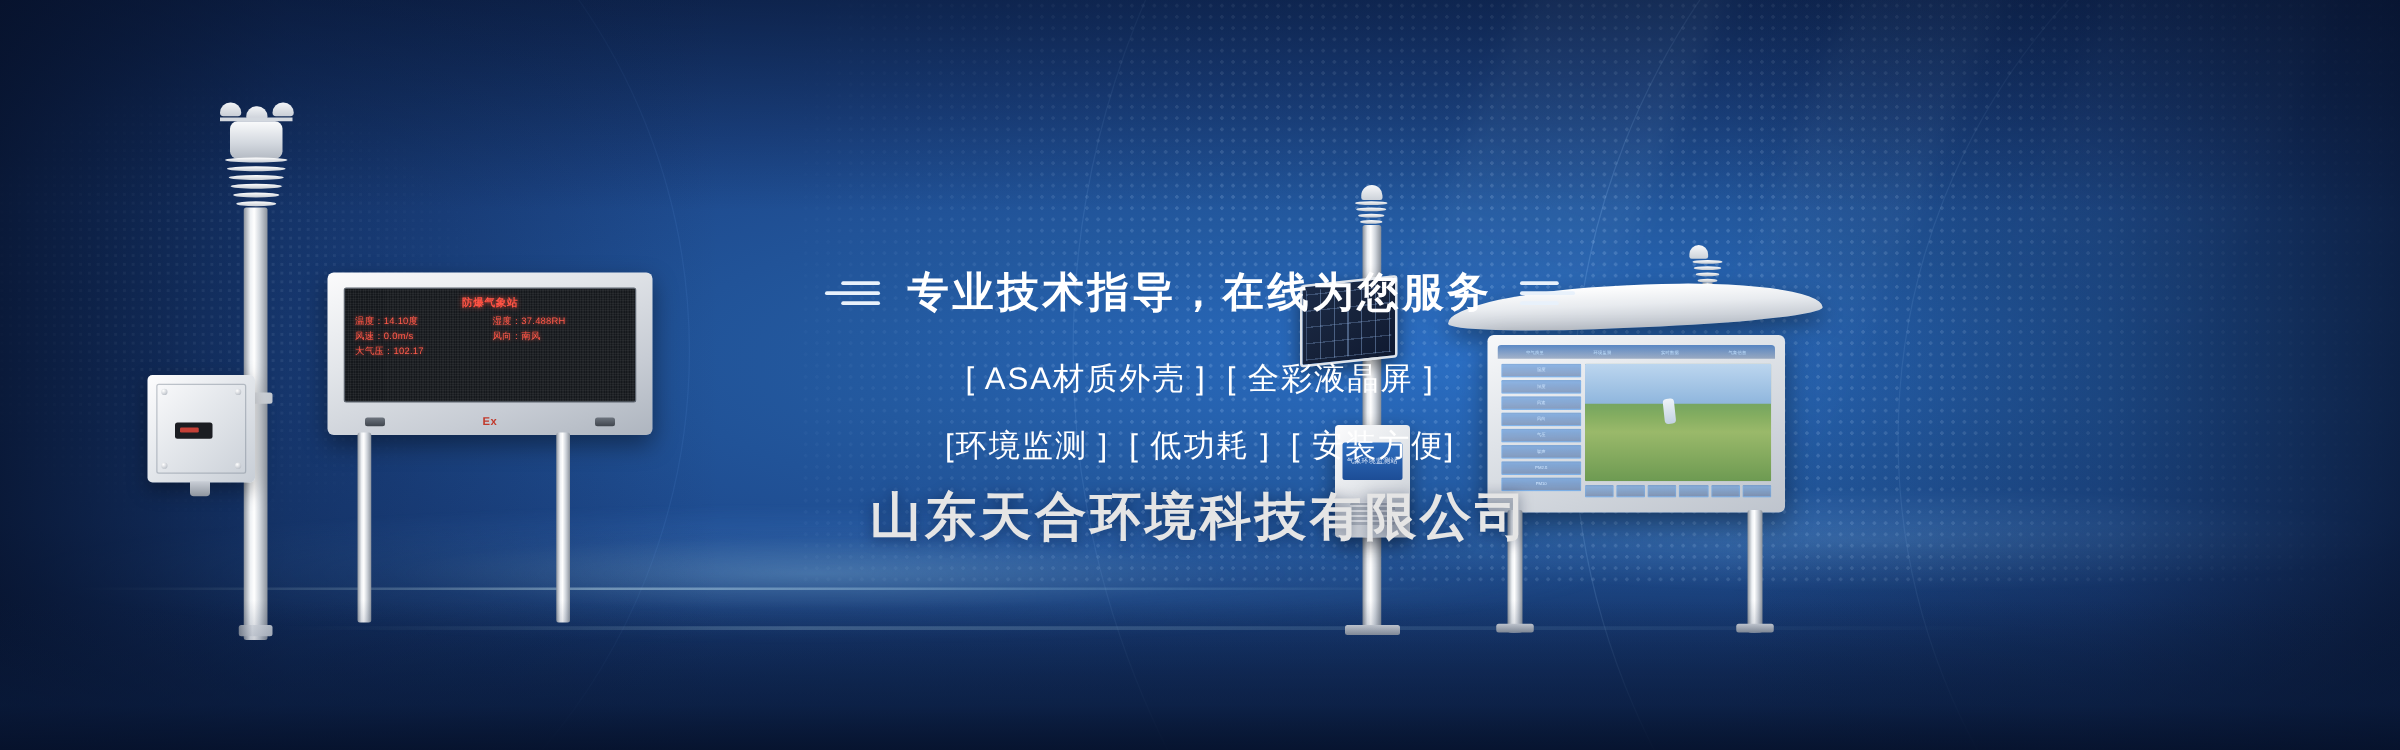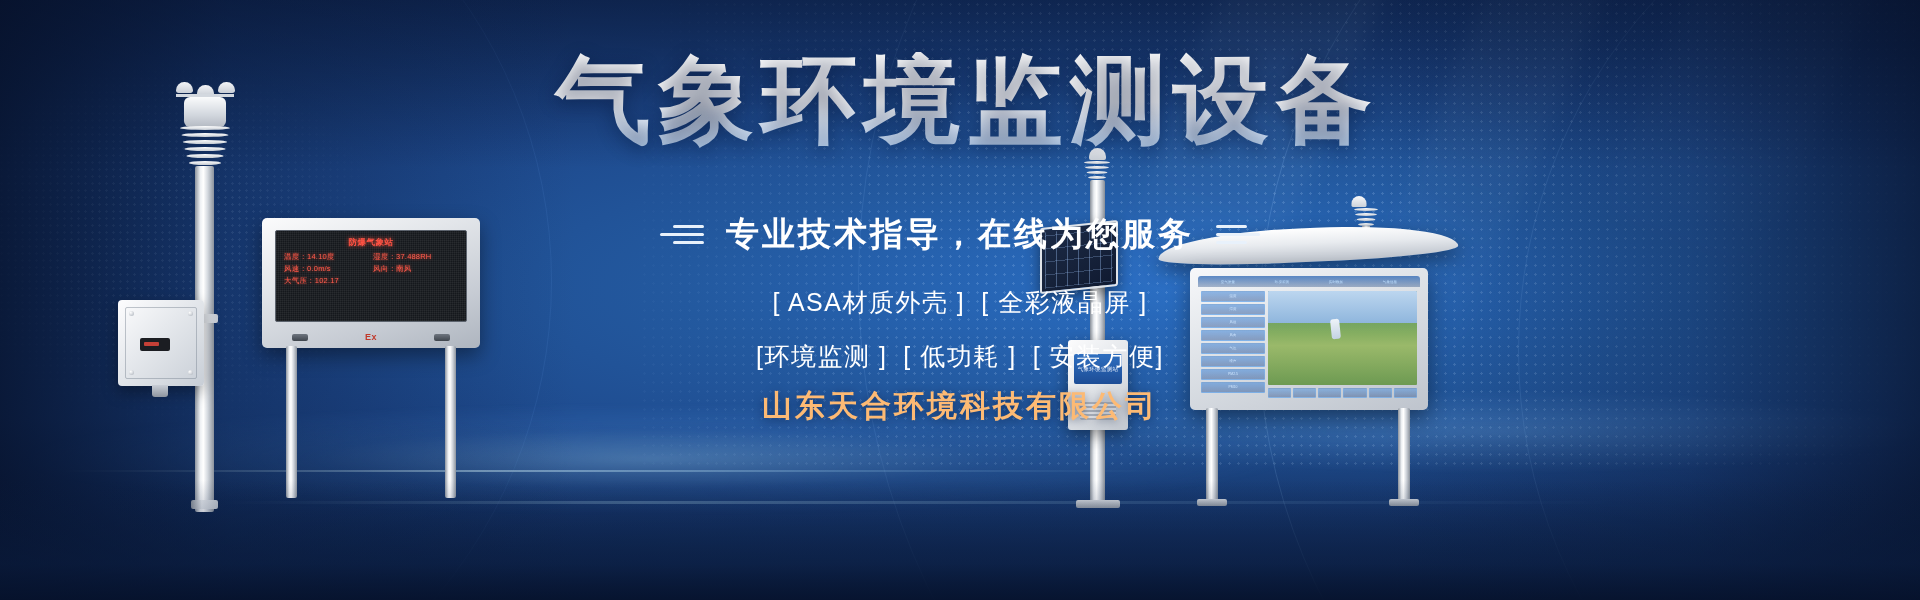--- a/index.html
+++ b/index.html
@@ -184,24 +184,24 @@
     letter-spacing: 1.5px;
     color: #ffffff;
     white-space: nowrap;
   }
 
   .company {
     position: absolute;
     left: 0; right: 0; top: 386px;
   }
   .company-cn {
-    font-size: 30px;
+    font-size: 41px;
     font-weight: bold;
     letter-spacing: 3px;
-    color: #fdba74;
+    color: #e5e5e5;
     text-shadow: 0 2px 10px rgba(4,18,50,0.5);
   }
   .company-en {
     margin-top: 7px;
     font-size: 14px;
     letter-spacing: 0.6px;
     color: #b9cde8;
   }
 
   
@@ -285,21 +285,21 @@
   .db-bolt.b4 { right: 11px; bottom: 11px; }
   .db-gland {
     position: absolute; left: 34px; bottom: -11px; width: 16px; height: 12px;
     background: linear-gradient(180deg,#c9ced6,#8e959f);
     border-radius: 0 0 3px 3px;
   }
 
   
   .dev-led { position: absolute; left: 262px; top: 218px; width: 218px; height: 280px; z-index: 22; }
   .led-frame {
-    position: absolute; left: 0; top: 0; width: 218px; height: 130px;
+    position: absolute; left: 0; top: 0; width: 260px; height: 130px;
     background: linear-gradient(160deg,#fbfbfc 0%, #e3e6ea 35%, #c7ccd4 72%, #aeb5bf 100%);
     border-radius: 5px;
     box-shadow: 0 8px 20px rgba(0,0,0,0.40);
   }
   .led-inner {
     position: absolute; left: 13px; top: 12px; right: 13px; bottom: 26px;
     background: #15181c;
     border: 1px solid #5d646e;
     border-radius: 2px;
     overflow: hidden;
@@ -705,21 +705,20 @@
     <div class="ki-leg g1"></div>
     <div class="ki-leg g2"></div>
     <div class="ki-foot f1"></div>
     <div class="ki-foot f2"></div>
   </div>
 
   <div class="ground-glow"></div>
 
   <div class="content">
 
-    <div class="headline">气象环境监测设备</div>
 
     <div class="subline">
       <span class="deco-lines left">
         <i></i>
           <i></i>
           <i></i>
       </span>
       <span class="subline-text">专业技术指导，在线为您服务</span>
       <span class="deco-lines right">
         <i></i>

